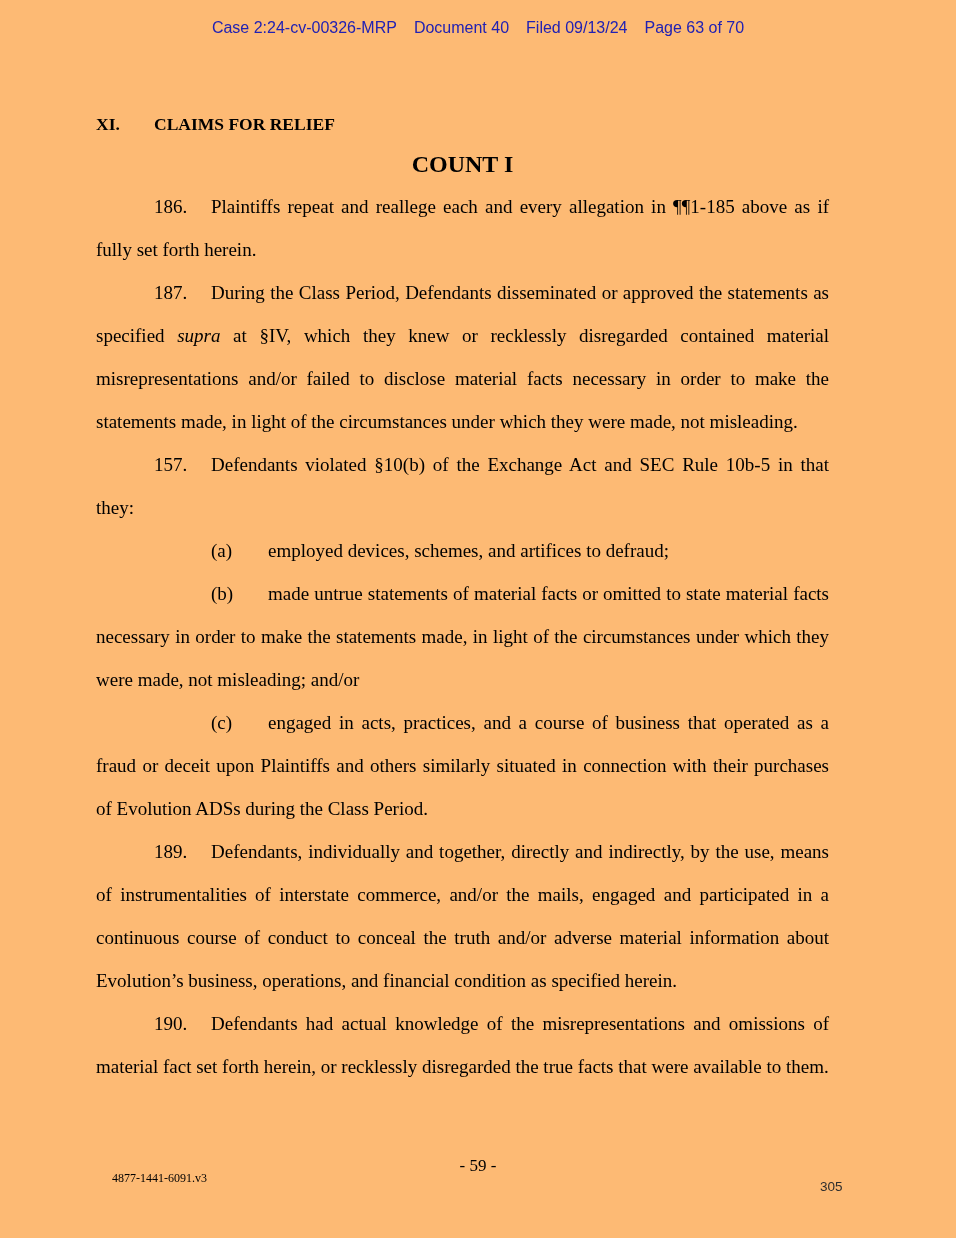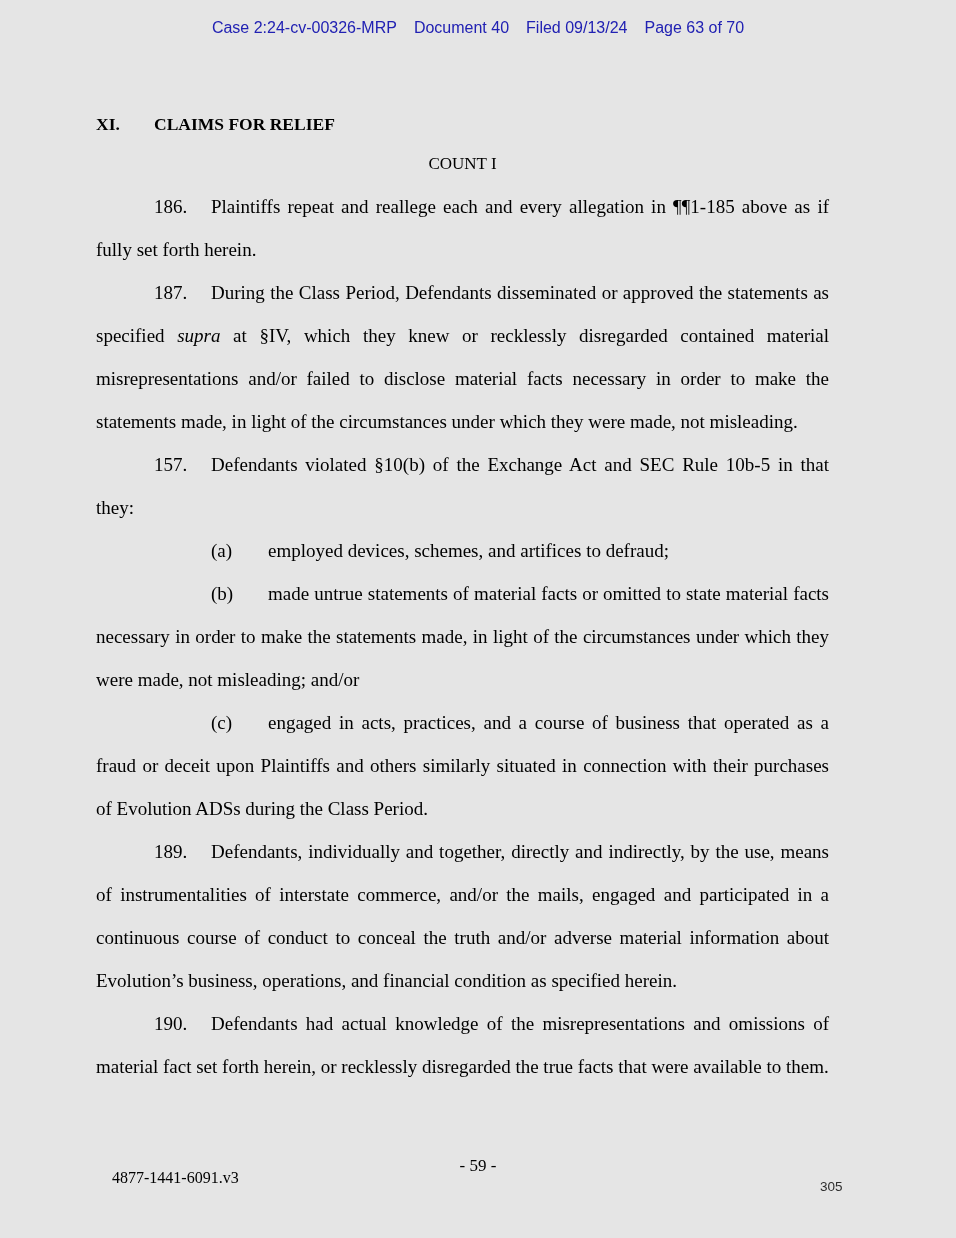--- a/index.html
+++ b/index.html
@@ -4,21 +4,21 @@
 <style>
   html, body {
     margin: 0;
     padding: 0;
     background: #ffffff;
   }
   .page {
     position: relative;
     width: 956px;
     height: 1238px;
-    background: #e5e5e5;
+    background: #fdba74;
     overflow: hidden;
     font-family: "Liberation Serif", serif;
     color: #000000;
   }
   
   .case-header {
     position: absolute;
     top: 17px;
     left: 0;
     right: 0;
@@ -43,22 +43,22 @@
     font-size: 17.5px;
     line-height: 24px;
   }
   .section-heading .sec-num {
     display: inline-block;
     width: 58px;
   }
   .count-heading {
     margin-top: 16px;
     text-align: center;
-    font-weight: normal;
-    font-size: 17px;
+    font-weight: bold;
+    font-size: 24px;
     line-height: 24px;
   }
   .count-title {
     margin-top: 14px;
     text-align: center;
     font-weight: bold;
     font-size: 17.5px;
     line-height: 23px;
   }
   .paragraphs {
@@ -89,21 +89,21 @@
     left: 0;
     right: 0;
     text-align: center;
     font-size: 17px;
     line-height: 22px;
   }
   .doc-id {
     position: absolute;
     top: 1170px;
     left: 112px;
-    font-size: 16px;
+    font-size: 12px;
     line-height: 16px;
   }
   .stamp-number {
     position: absolute;
     top: 1178px;
     left: 820px;
     font-family: "Liberation Sans", sans-serif;
     font-size: 13.5px;
     line-height: 18px;
     color: #2e2e2e;

